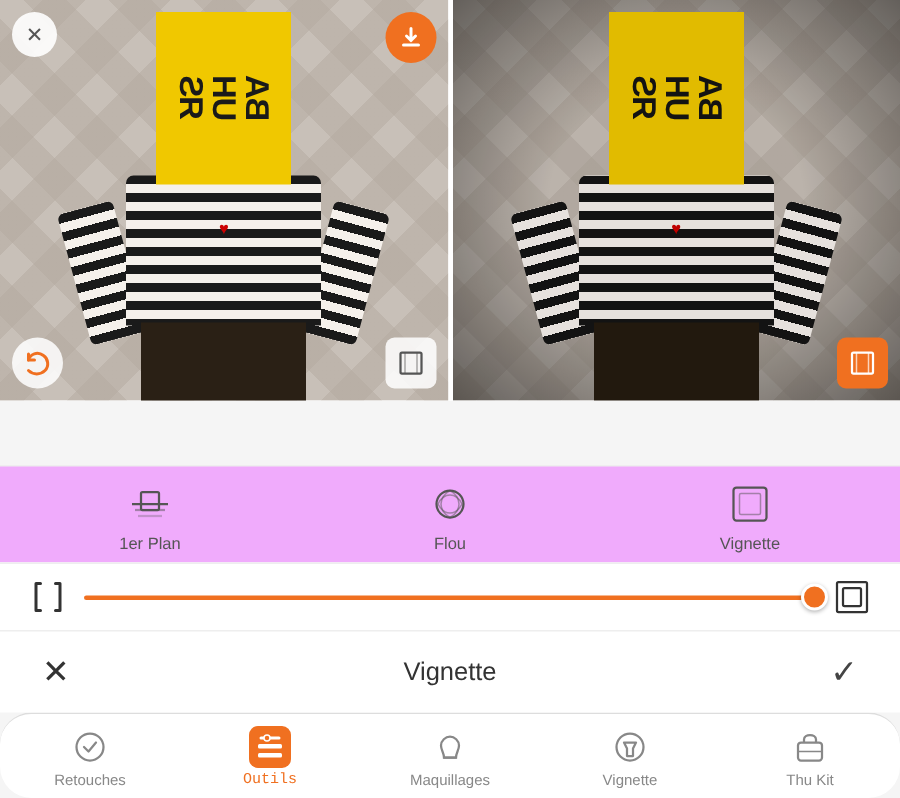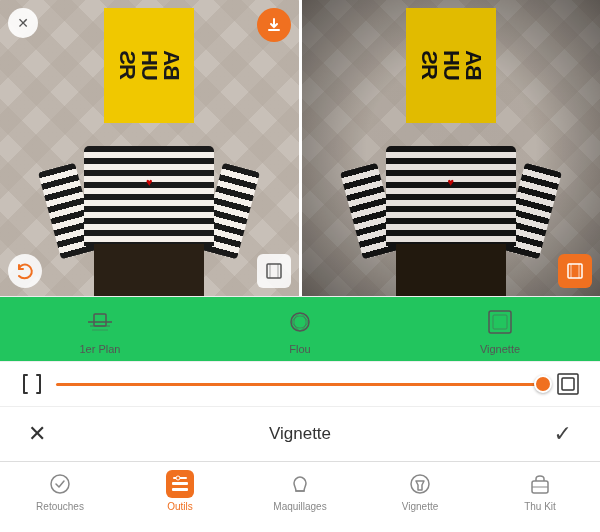--- a/index.html
+++ b/index.html
@@ -250,25 +250,26 @@
     }
 
     
     .photo-panel.right .photo-bg {
       filter: brightness(0.92) contrast(1.05);
     }
 
     
     .tools-row {
       display: flex;
-      background: #22c55e;
+      background: #f0abfc;
       border-top: 1px solid #eee;
       padding: 8px 0 6px;
       justify-content: space-around;
       align-items: center;
+      margin-top: 43px;
     }
 
     .tool-item {
       display: flex;
       flex-direction: column;
       align-items: center;
       gap: 4px;
       cursor: pointer;
       flex: 1;
     }
@@ -302,22 +303,23 @@
       font-size: 20px;
       color: #333;
       flex-shrink: 0;
     }
 
     
     .bottom-tabs {
       display: flex;
       background: #fff;
       border-top: 1px solid #ddd;
-      padding: 8px 0 20px;
+      padding: 8px 0 6px;
       justify-content: space-around;
+      border-radius: 21px;
     }
 
     .tab-item {
       display: flex;
       flex-direction: column;
       align-items: center;
       gap: 3px;
       cursor: pointer;
       flex: 1;
     }
@@ -337,20 +339,21 @@
       color: white;
     }
 
     .tab-label {
       font-size: 10px;
       color: #888;
     }
 
     .tab-label.active-label {
       color: #f07020;
+      font-family: Liberation Mono, monospace;
     }
 
     
     .vignette-bar {
       display: flex;
       align-items: center;
       background: #fff;
       border-top: 1px solid #eee;
       padding: 10px 20px;
       justify-content: space-between;

